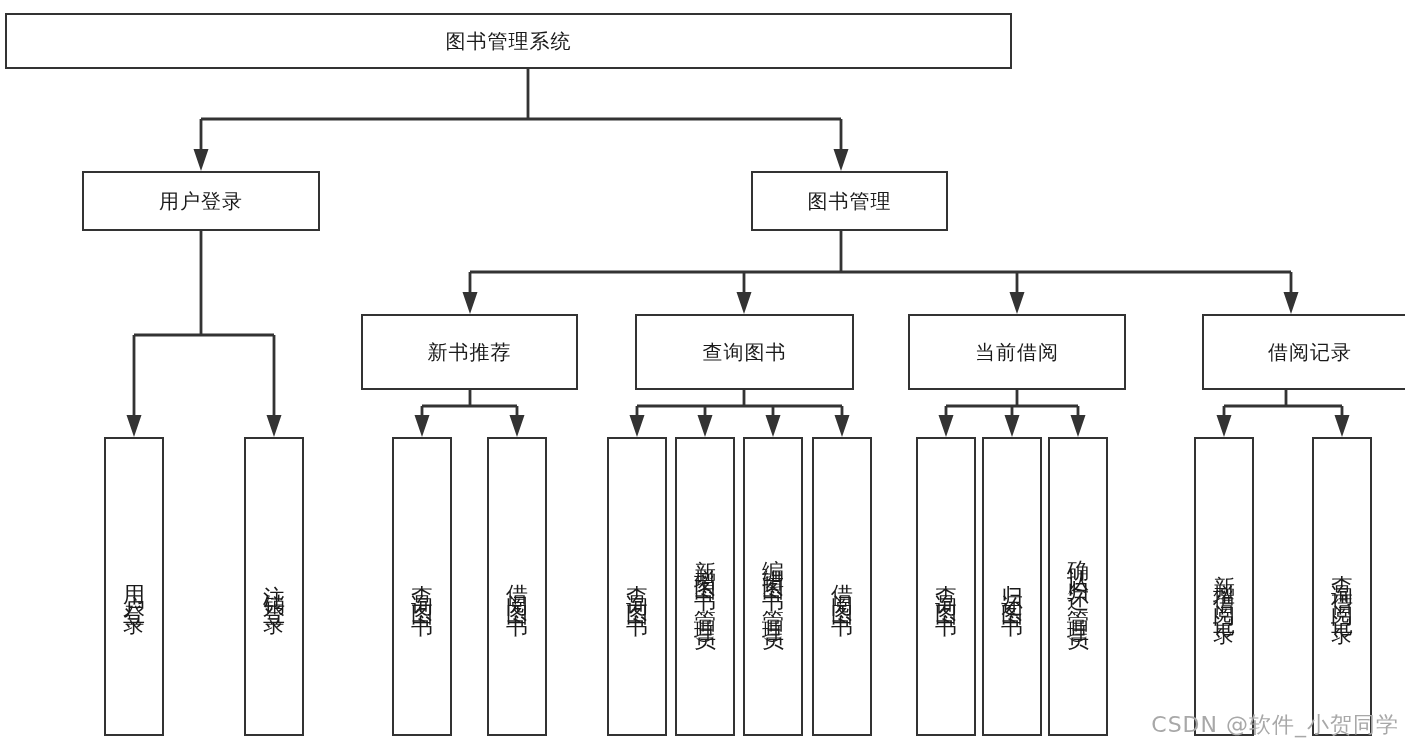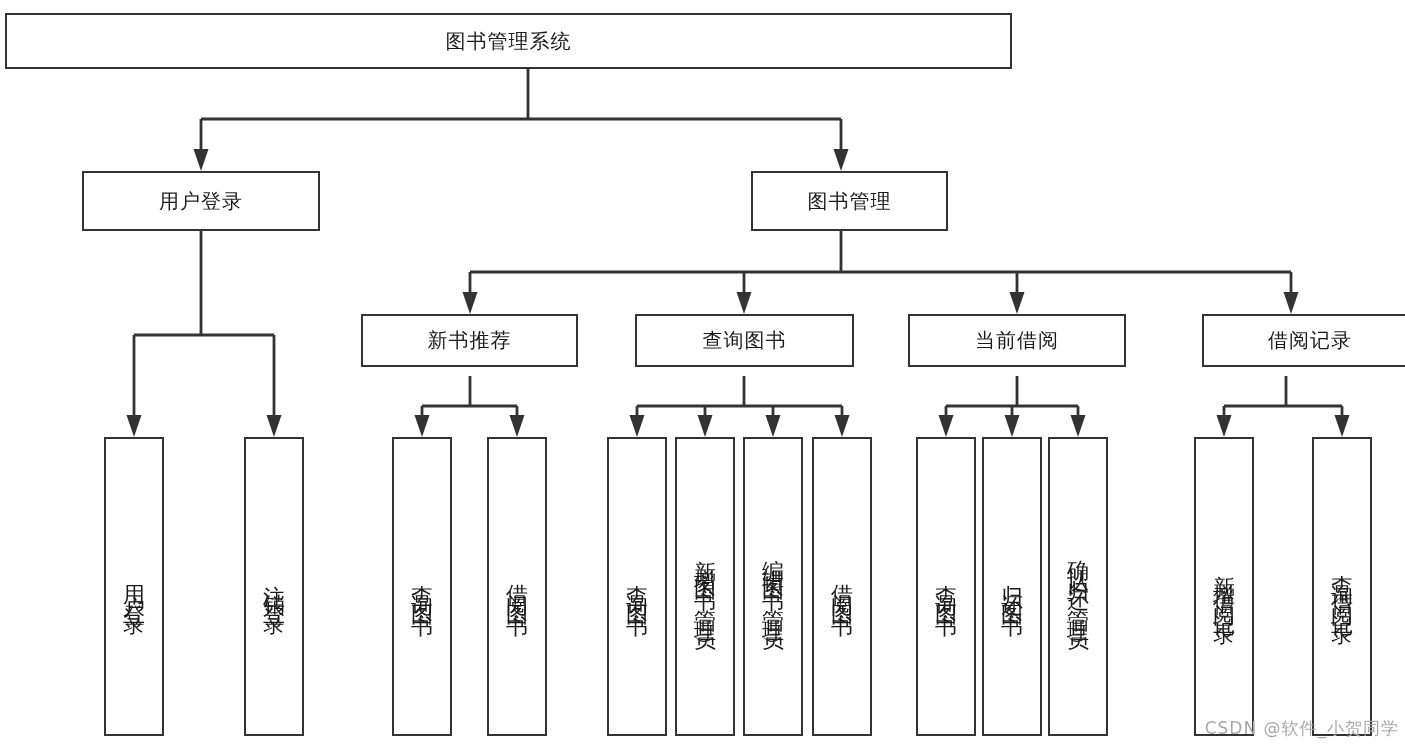--- a/index.html
+++ b/index.html
@@ -27,40 +27,40 @@
     justify-content: center;
     color: #1a1a1a;
   }
   .hlabel {
     font-size: 20px;
     letter-spacing: 1px;
     white-space: nowrap;
   }
   .root-box   { left: 5px;  top: 13px;  width: 1007px; height: 56px; font-family: Liberation Serif, serif; }
   .l2-box     { top: 171px; height: 60px; }
-  .l3-box     { top: 314px; height: 53px; }
+  .l3-box     { top: 314px; height: 76px; }
   .leaf {
     top: 437px;
     height: 299px;
     width: 60px;
   }
   .vtext {
     writing-mode: vertical-rl;
     text-orientation: mixed;
     font-size: 22px;
     letter-spacing: 10px;
     line-height: 1;
     color: #1a1a1a;
     white-space: nowrap;
   }
   #watermark {
     position: absolute;
     right: 6px;
     bottom: 7px;
-    font-size: 17px;
+    font-size: 22px;
     color: #a8a8a8;
     letter-spacing: 1px;
     white-space: nowrap;
   }
 </style>
 </head>
 <body>
 
 <div id="canvas">
 

